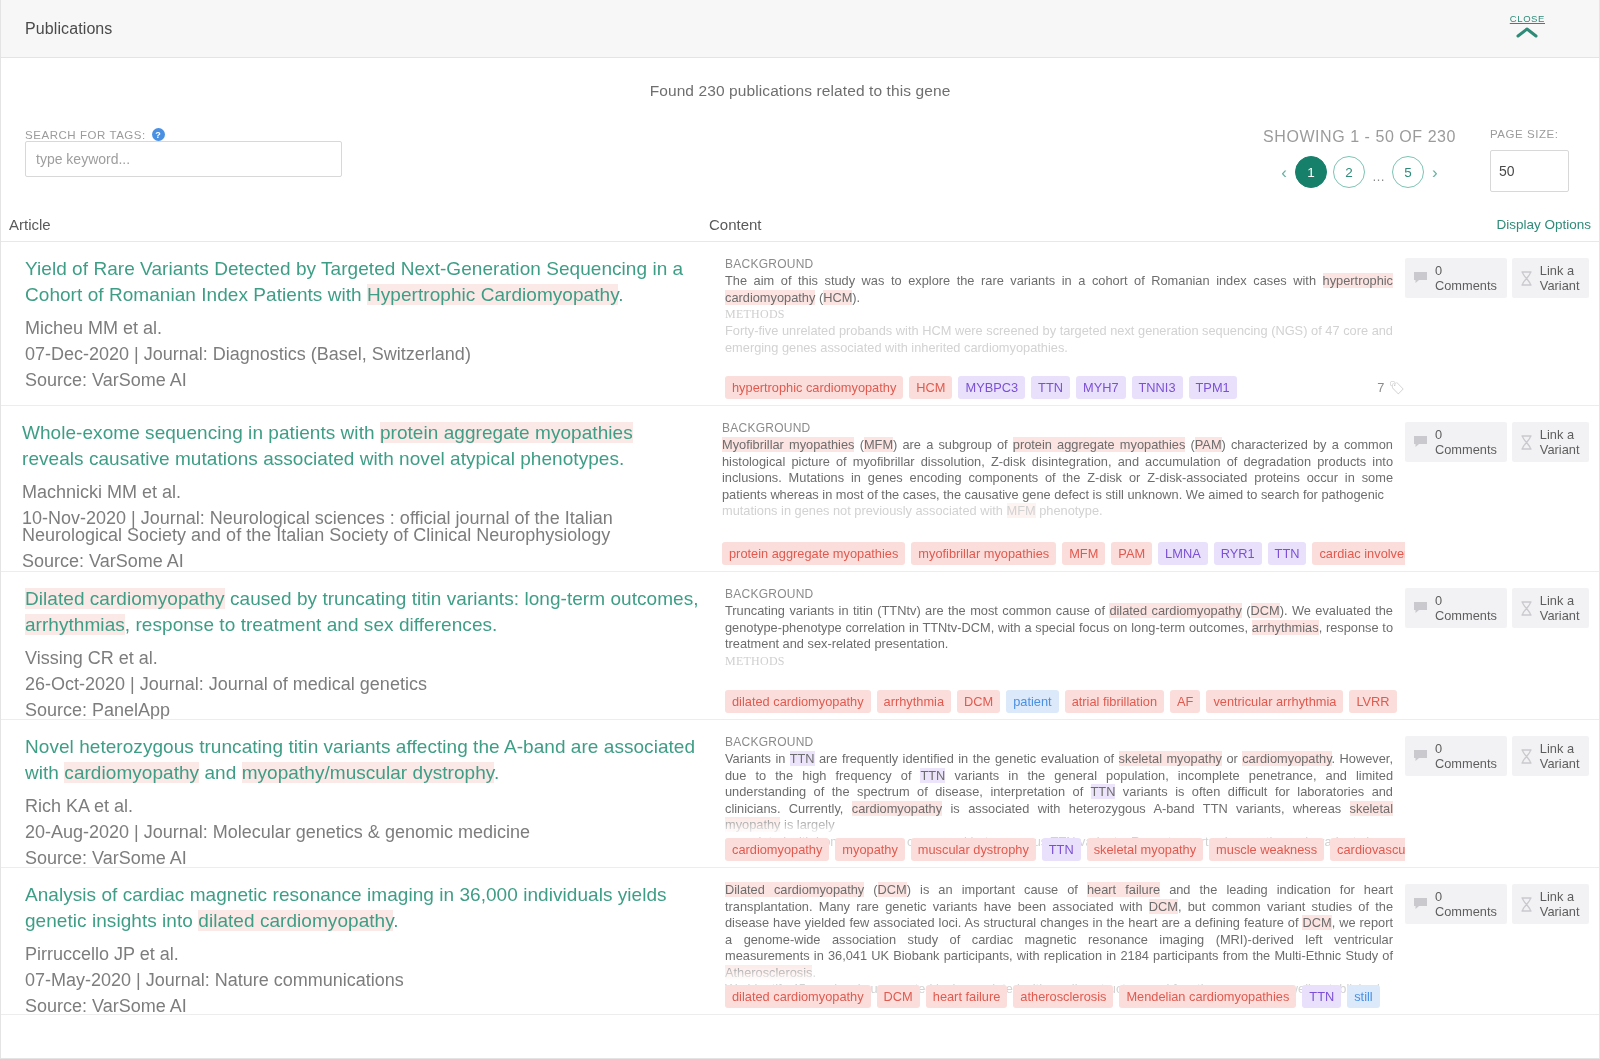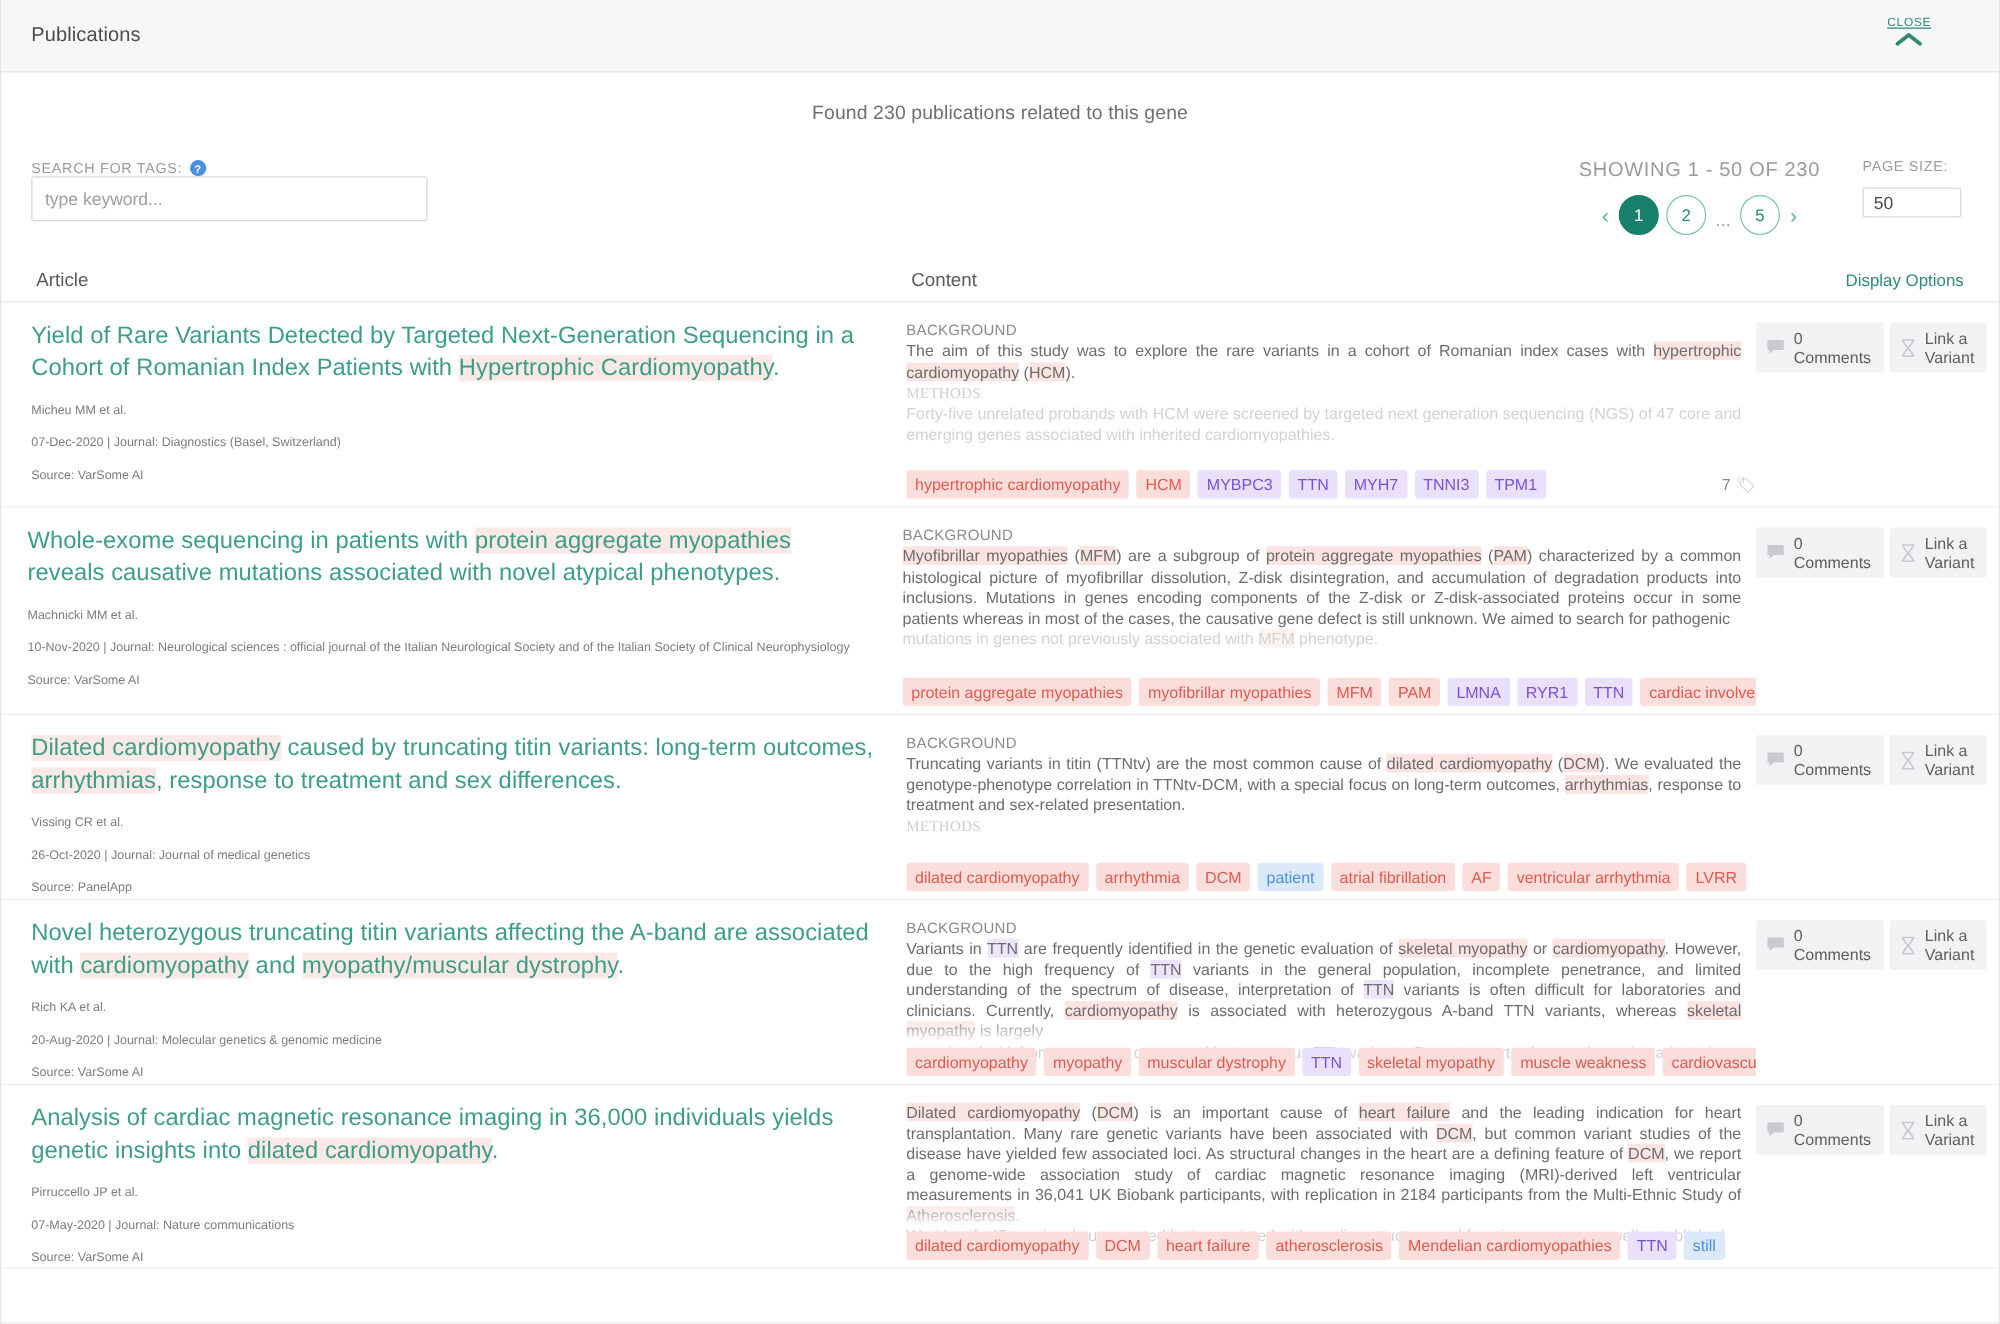--- a/index.html
+++ b/index.html
@@ -166,36 +166,36 @@
   }
   .pagesize-block { text-align: left; }
   .pagesize-label {
     font-size: 11.5px;
     letter-spacing: 0.55px;
     color: #9b9b9b;
     margin-bottom: 10px;
   }
   .pagesize-input {
     width: 79px;
-    height: 24px;
+    height: 42px;
     border: 1px solid #d8d8d8;
     border-radius: 2px;
     padding: 0 8px;
     font-size: 14px;
     color: #4a4a4a;
     font-family: "Liberation Sans", sans-serif;
     background: #fff;
     outline: none;
   }
 
   
   .table-head {
     display: flex;
     align-items: center;
-    padding: 0 28px;
+    padding: 0 8px;
     height: 34px;
     border-bottom: 1px solid #e8e8e8;
     margin: 0 0 0 0;
   }
   .th-article { width: 700px; font-size: 15px; color: #5a5a5a; }
   .th-content { flex: 1; font-size: 15px; color: #5a5a5a; }
   .th-options {
     width: 170px;
     text-align: right;
     font-size: 13.5px;
@@ -218,21 +218,21 @@
   .art-title {
     font-size: 19px;
     line-height: 26px;
     color: #3e9e85;
     cursor: pointer;
     font-weight: 400;
     letter-spacing: 0.05px;
   }
   .hl { background: #fbe9e7; }
   .art-meta {
-    font-size: 10px;
+    font-size: 18px;
     color: #7d7d7d;
     margin-top: 9px;
     line-height: 17px;
   }
   .art-meta.first { margin-top: 12px; }
 
   .col-content {
     flex: 1;
     position: relative;
     padding-right: 12px;

